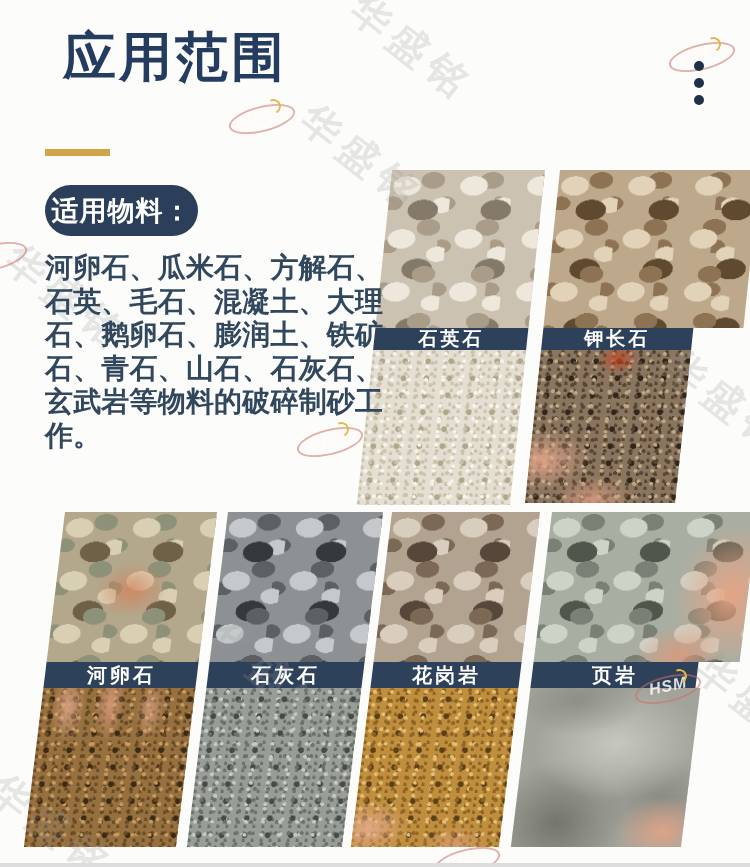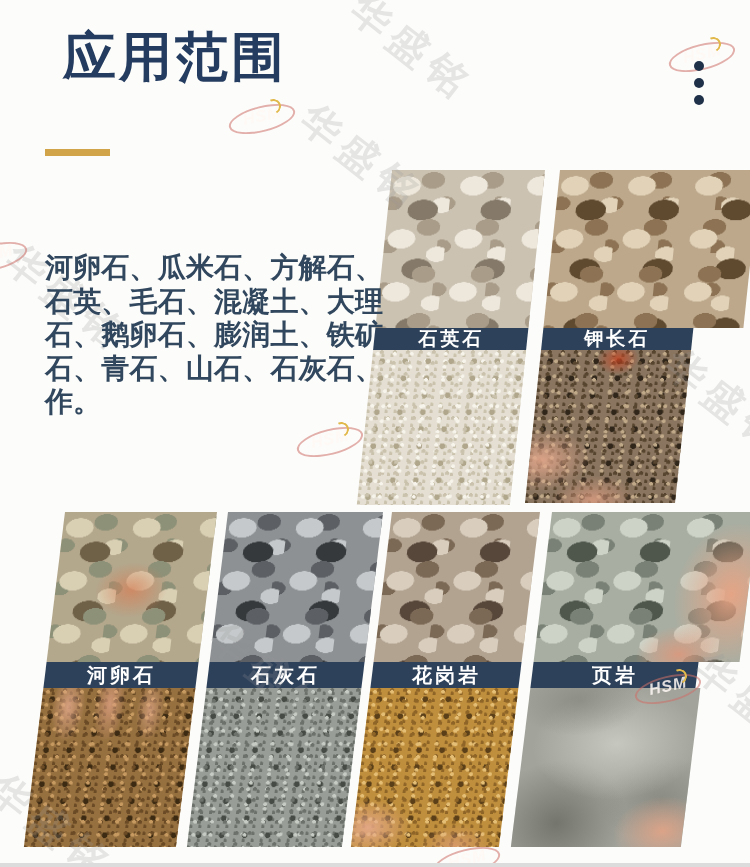--- a/index.html
+++ b/index.html
@@ -111,26 +111,28 @@
   .bottom-strip{position:absolute;left:0;top:863px;width:750px;height:4px;
       background:var(--strip-gray,#dcdcdc);z-index:6;}
 </style>
 </head>
 <body>
 
 <div class="page">
 
   <div class="title">应用范围</div>
   <div class="gold-bar"></div>
+  <div class="pill">适用物料：</div>
 
   <div class="para">
     <div class="ln">河卵石、瓜米石、方解石、</div>
     <div class="ln">石英、毛石、混凝土、大理</div>
     <div class="ln">石、鹅卵石、膨润土、铁矿</div>
     <div class="ln">石、青石、山石、石灰石、</div>
+    <div class="ln">玄武岩等物料的破碎制砂工</div>
     <div class="ln last">作。</div>
   </div>
 
   <div class="dot" style="left:694px;top:61px"></div>
   <div class="dot" style="left:694px;top:78px"></div>
   <div class="dot" style="left:694px;top:95px"></div>
 
   <div class="g1">
     <div class="panel" style="left:392px;top:170px;width:153px">
       <div class="img rocky quartz-rock" style="height:158px"></div>

